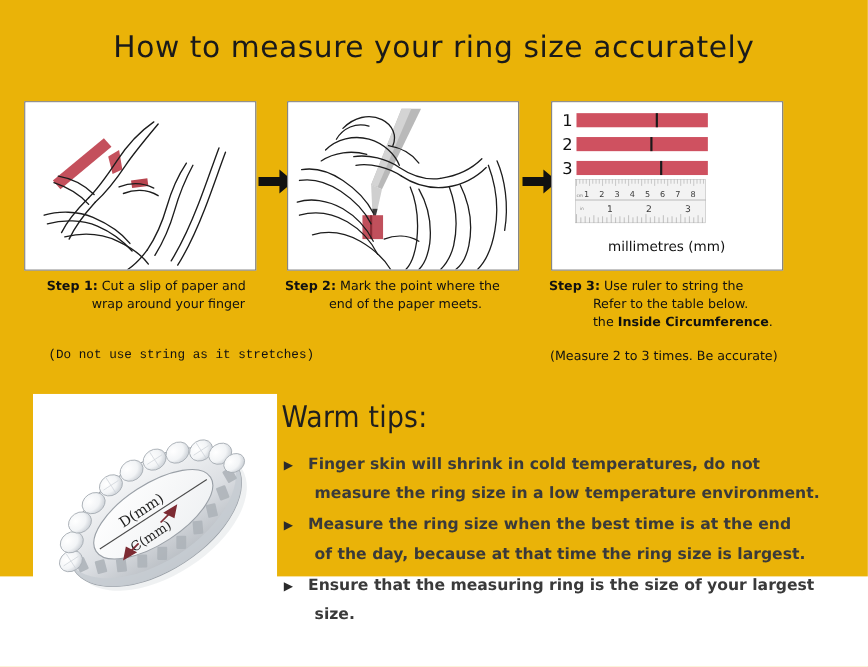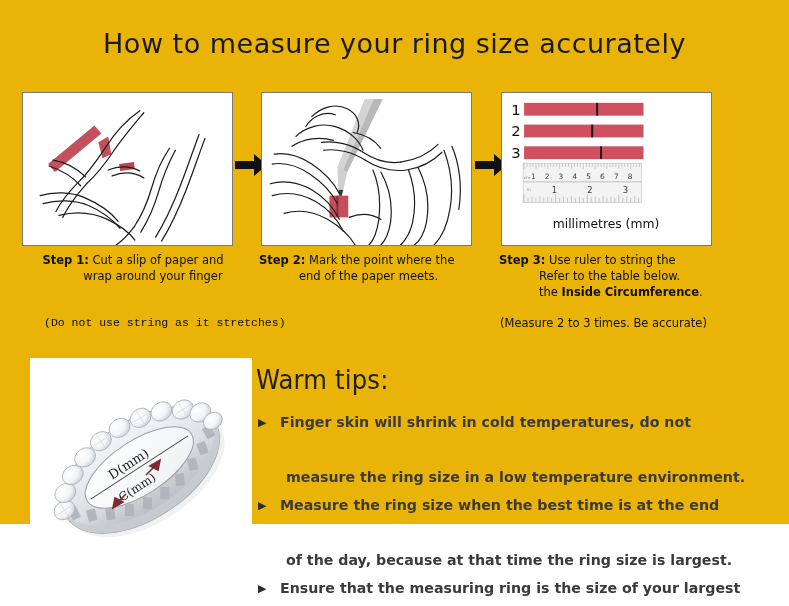--- a/index.html
+++ b/index.html
@@ -107,21 +107,21 @@
     margin-bottom: 1px;
   }
   .tip .bullet {
     position: absolute;
     left: 2px; top: 0;
     font-size: 11px;
     line-height: 27px;
     color: #2b2b2b;
   }
   .tip .ln { display: block; font-weight: bold; }
-  .tip .ln2 { padding-left: 6px; margin-top: 28px; }
+  .tip .ln2 { padding-left: 6px; }
 </style>
 </head>
 <body>
 
 <div id="page">
 
   <div id="title">How to measure your ring size accurately</div>
 
   <div class="panel" id="panel-1">
     <svg class="panel-svg" viewBox="0 0 211 154">

